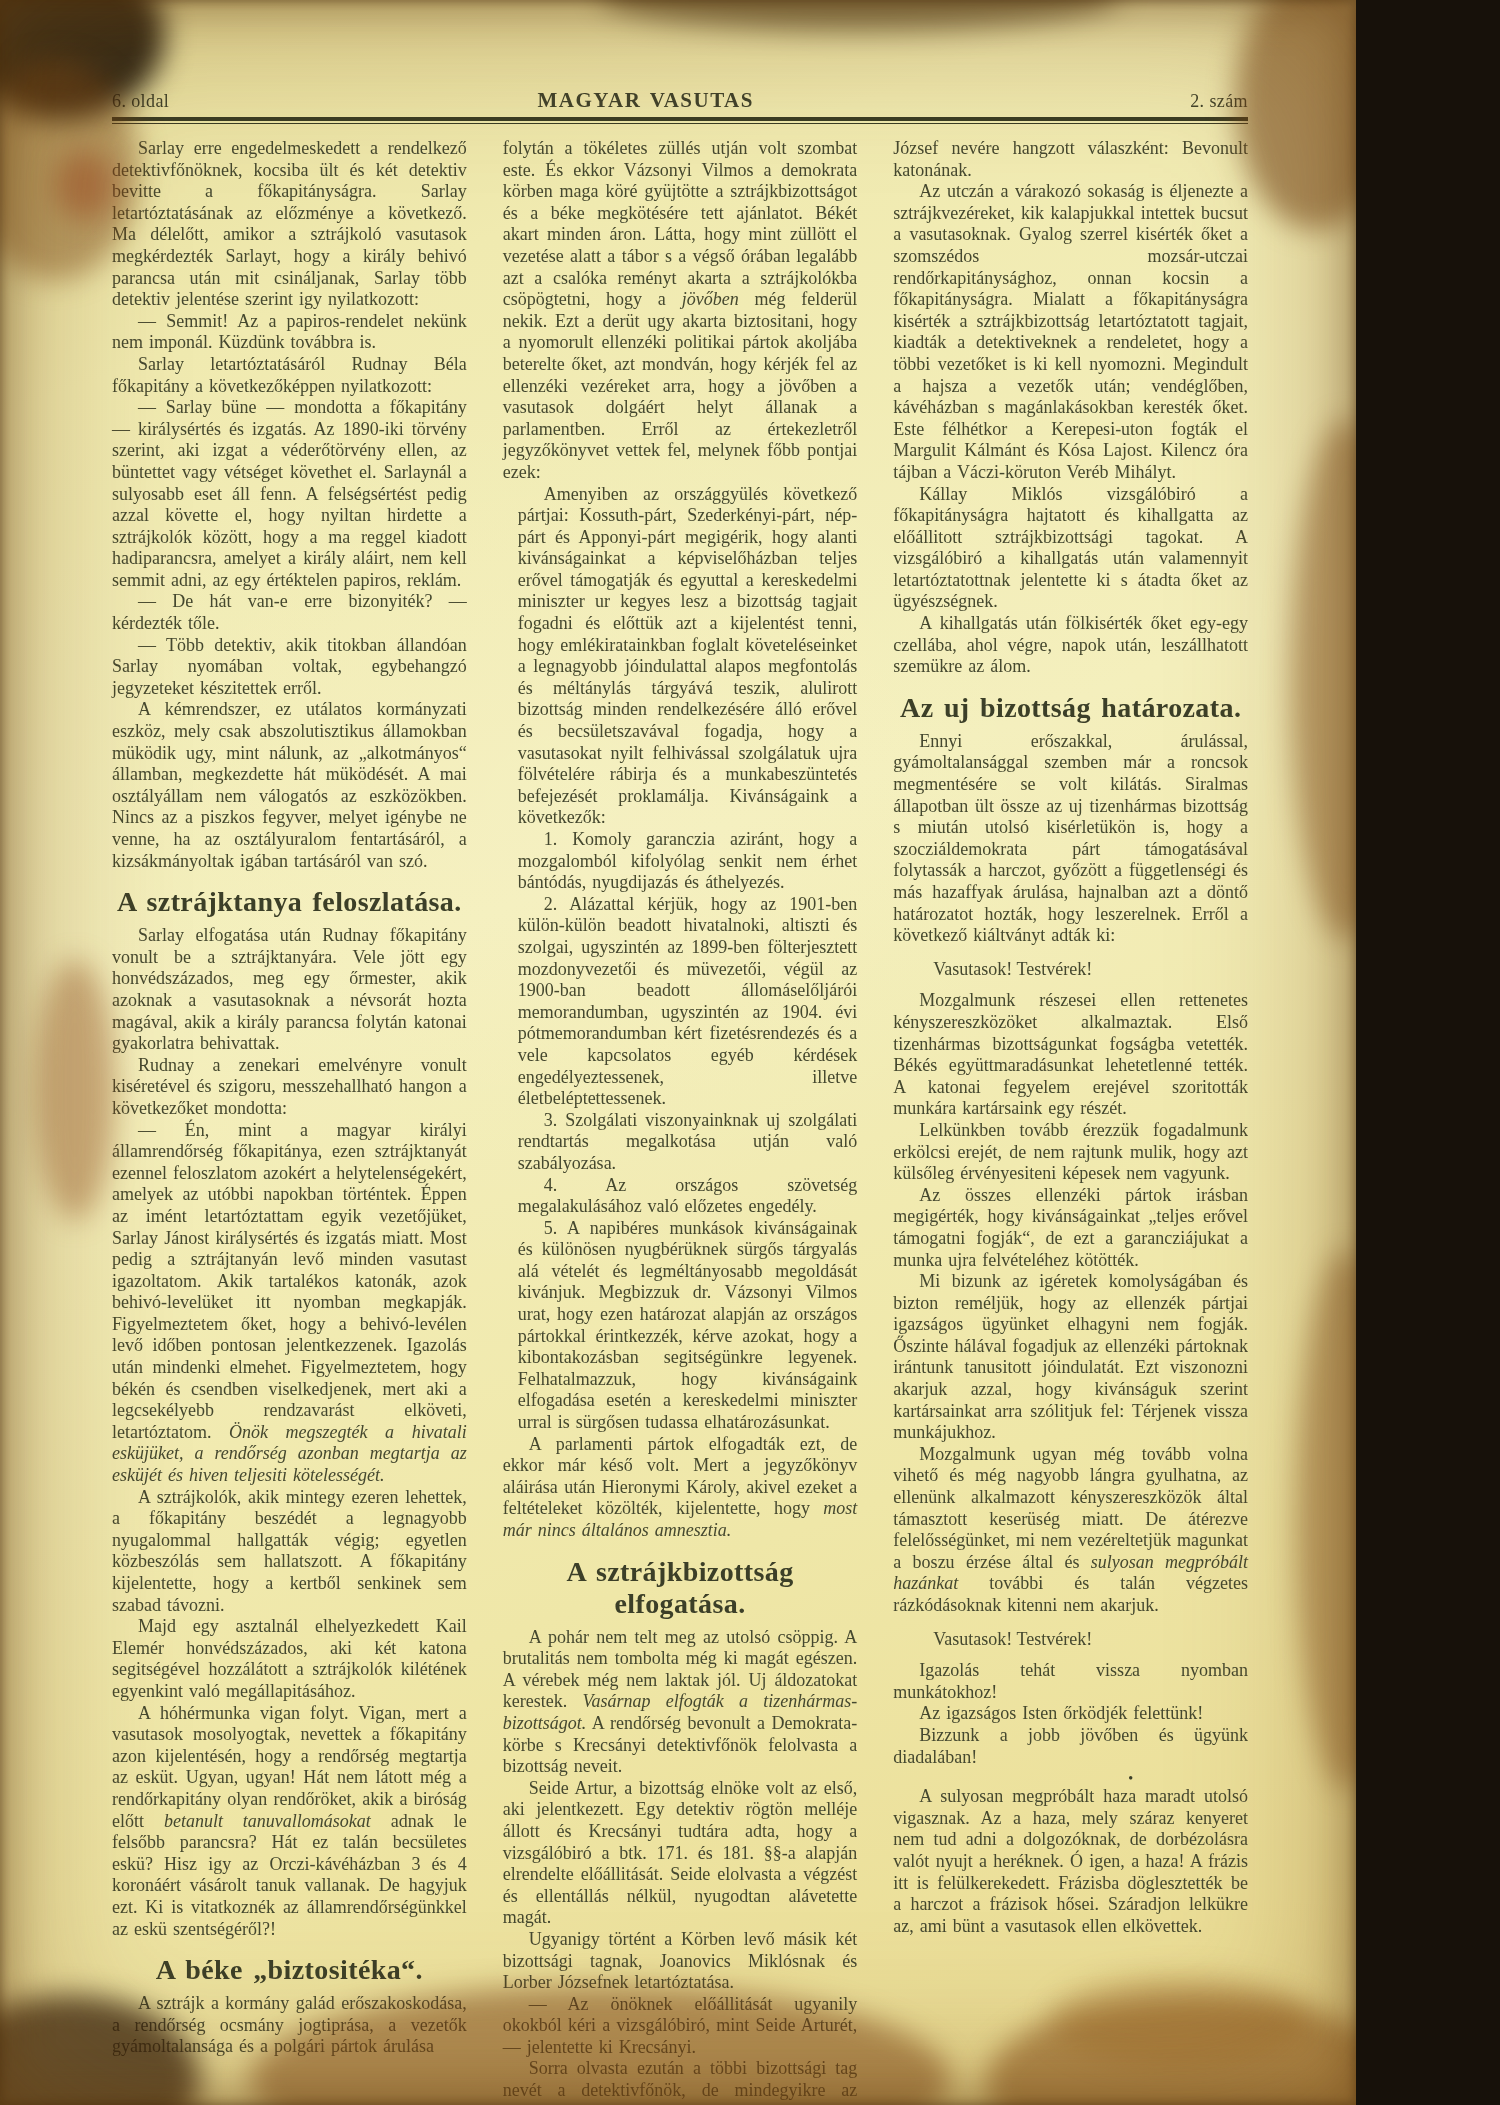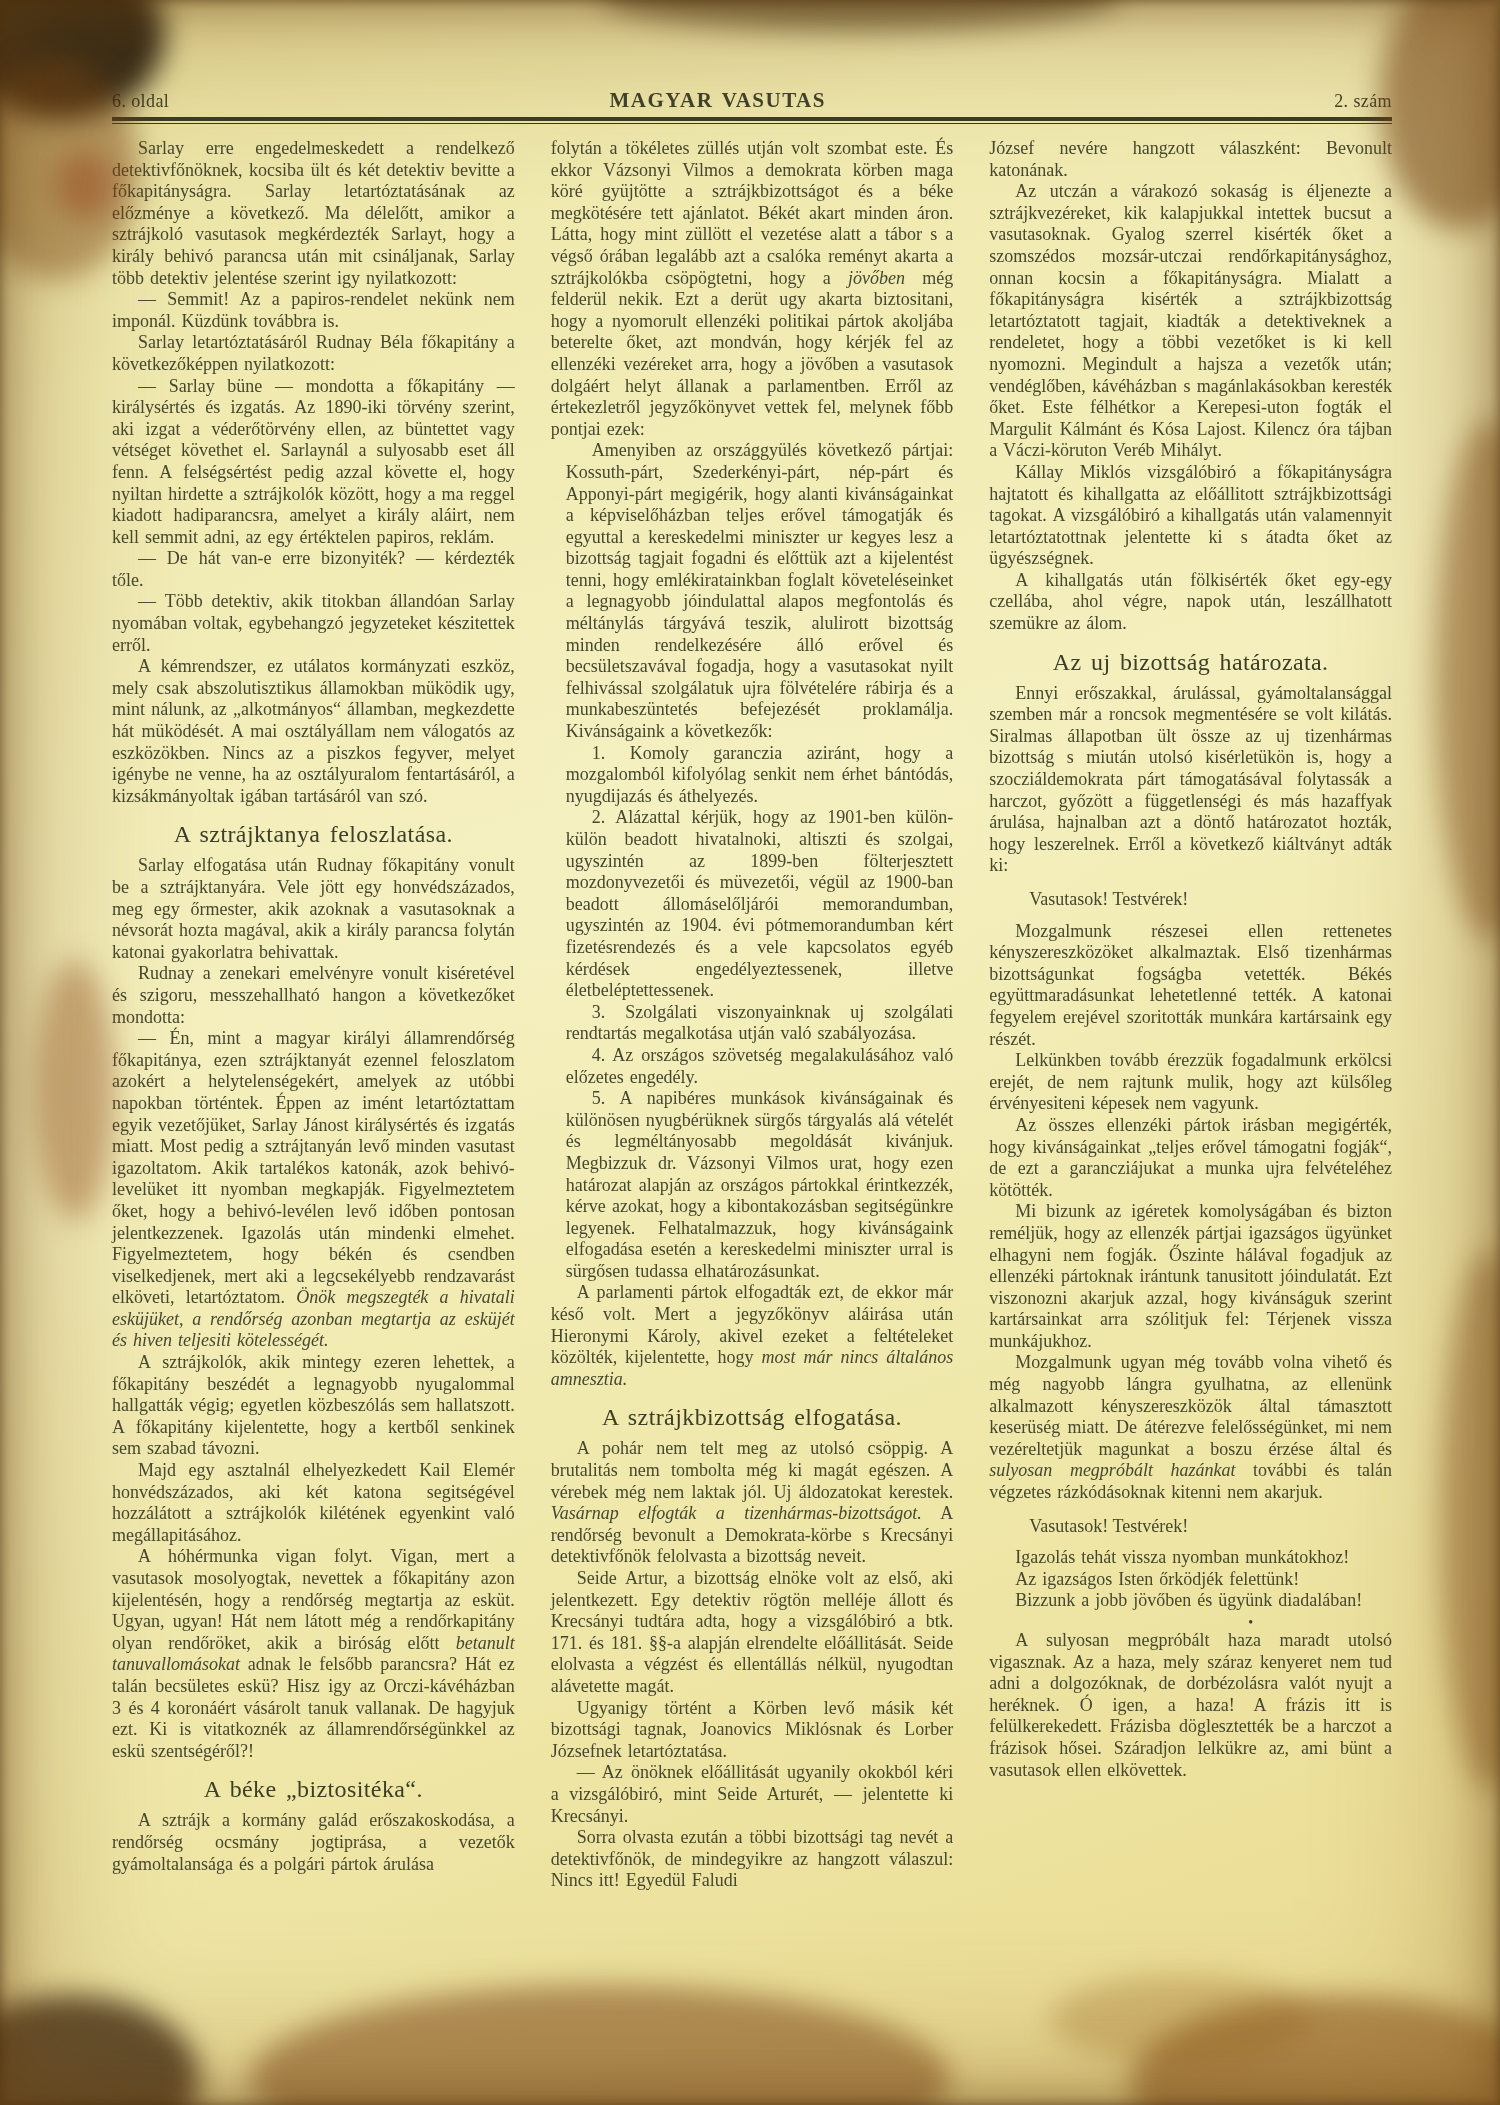--- a/index.html
+++ b/index.html
@@ -1,18 +1,18 @@
 <!DOCTYPE html>
 <html><head>
 <meta charset="utf-8">
 <style>
   html,body{margin:0;padding:0;background:#17110a;}
   .page{
     position:relative;
-    width:1500px;height:2105px;
+    width:1356px;height:2105px;
     overflow:hidden;
     background:
       radial-gradient(ellipse 900px 700px at 42% 38%, rgba(255,255,240,.10), transparent 70%),
       linear-gradient(160deg,#e6dd9b 0%,#f0eab0 16%,#f4efbc 42%,#efe7a8 70%,#e9da90 100%);
     font-family:"Liberation Serif","DejaVu Serif",serif;
     color:#45482f;
   }
   .vignette{
     position:absolute;inset:0;pointer-events:none;z-index:5;
     box-shadow:
@@ -43,21 +43,21 @@
   .columns{display:flex;gap:36px;margin-top:14px;}
   .col{flex:1;min-width:0;}
   .para{
     margin:0;font-size:18px;line-height:21.6px;text-align:justify;
     text-indent:26px;word-spacing:1.5px;
   }
   .para.noindent{text-indent:0;}
   .para.quote{margin-left:15px;}
   .para i{font-style:italic;}
   .heading{
-    margin:14px 0 7px 0;text-align:center;font-size:24px;font-weight:normal;
+    margin:14px 0 7px 0;text-align:center;font-size:28px;font-weight:bold;
     letter-spacing:.4px;word-spacing:3px;color:#3c3f28;
   }
   .salute{margin:12px 0 10px 0;font-size:18px;line-height:21.6px;text-indent:40px;}
   .sepdot{text-align:center;font-size:14px;line-height:10px;margin:6px 0 2px 120px;color:#3c3f28;}
 </style>
 </head>
 <body>
 
 <div class="page">
   <div class="stain s1"></div>

